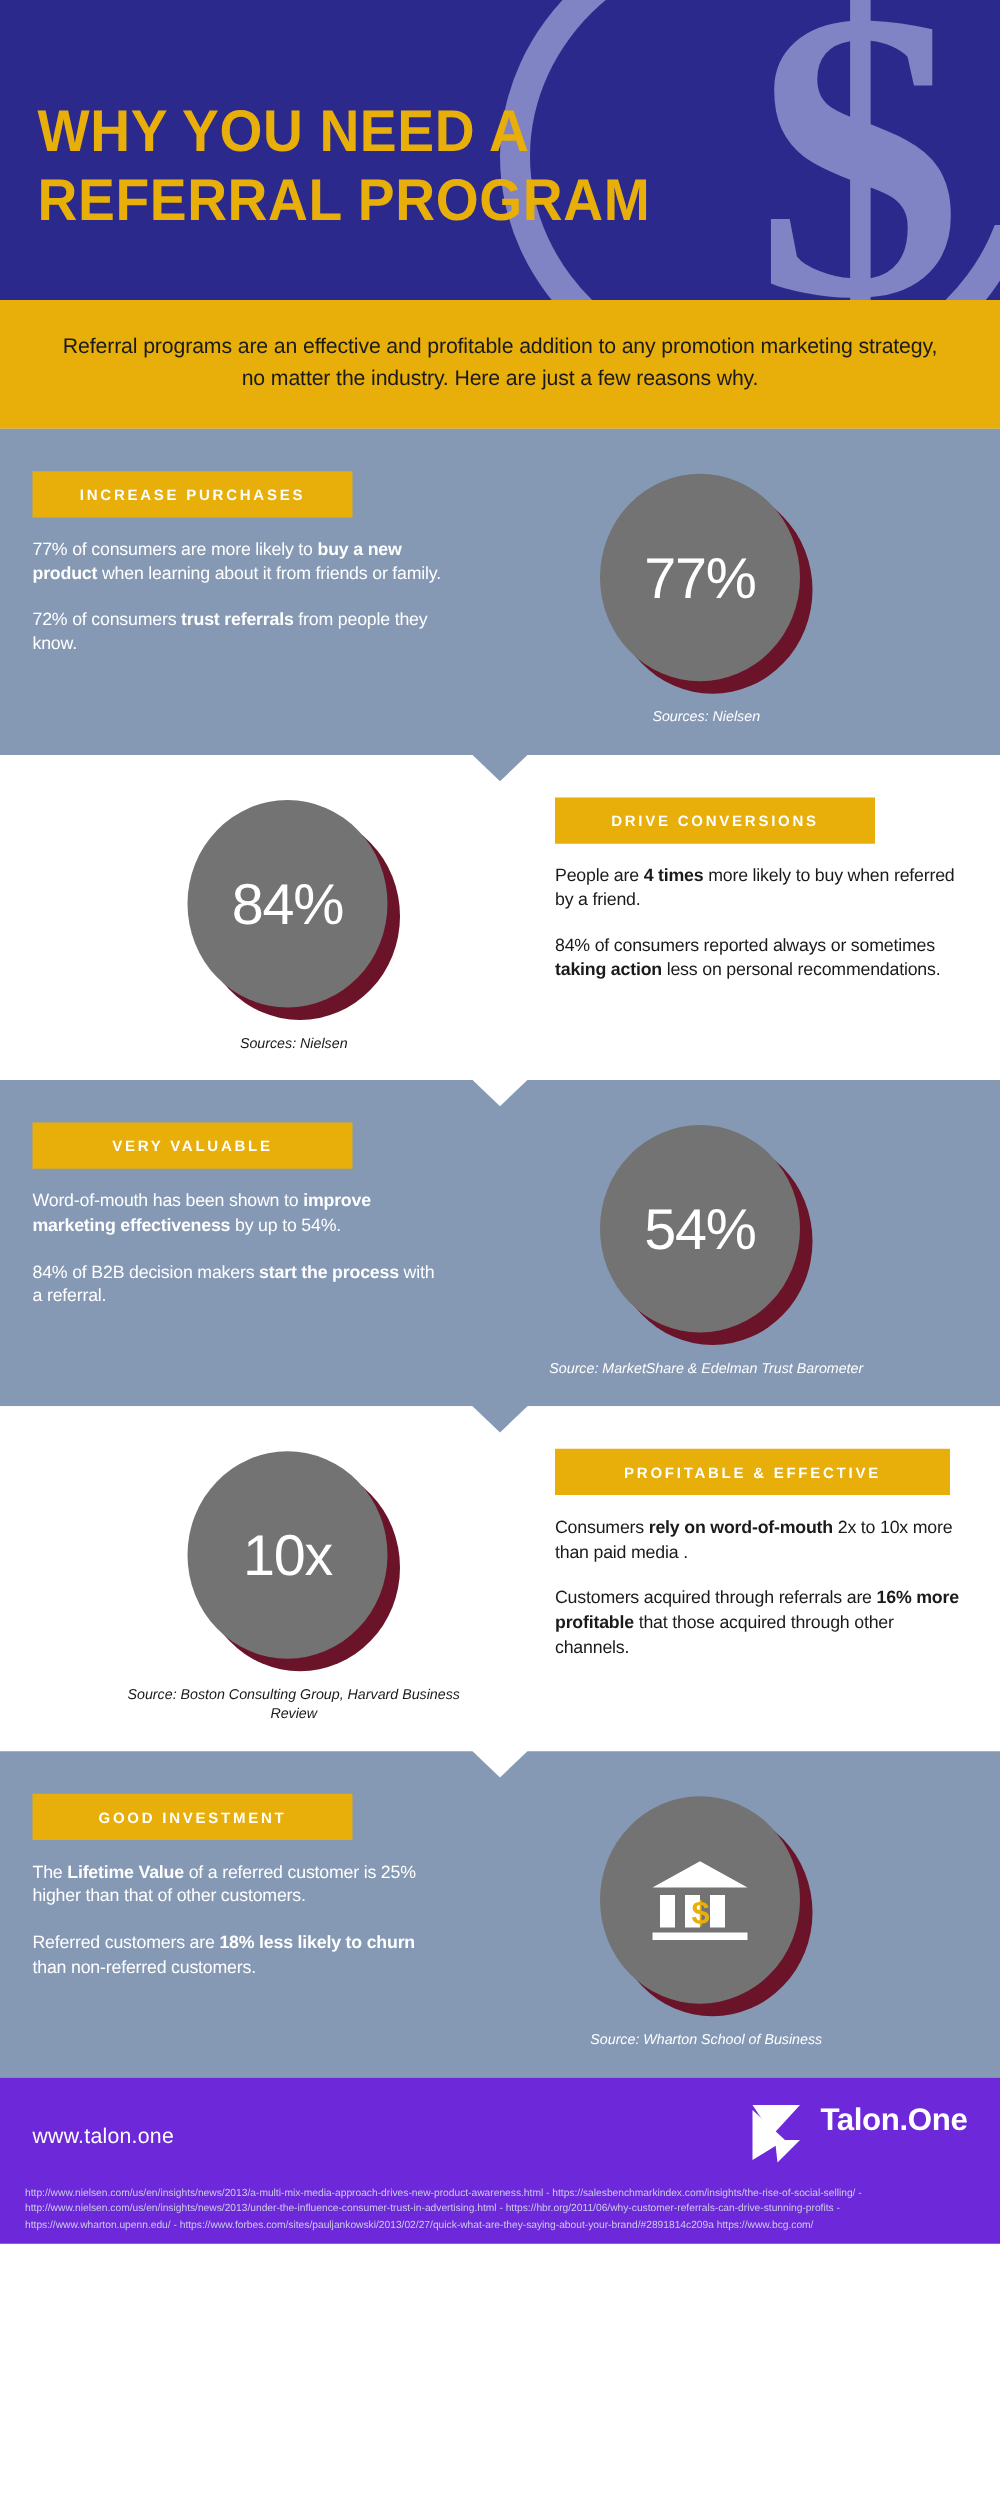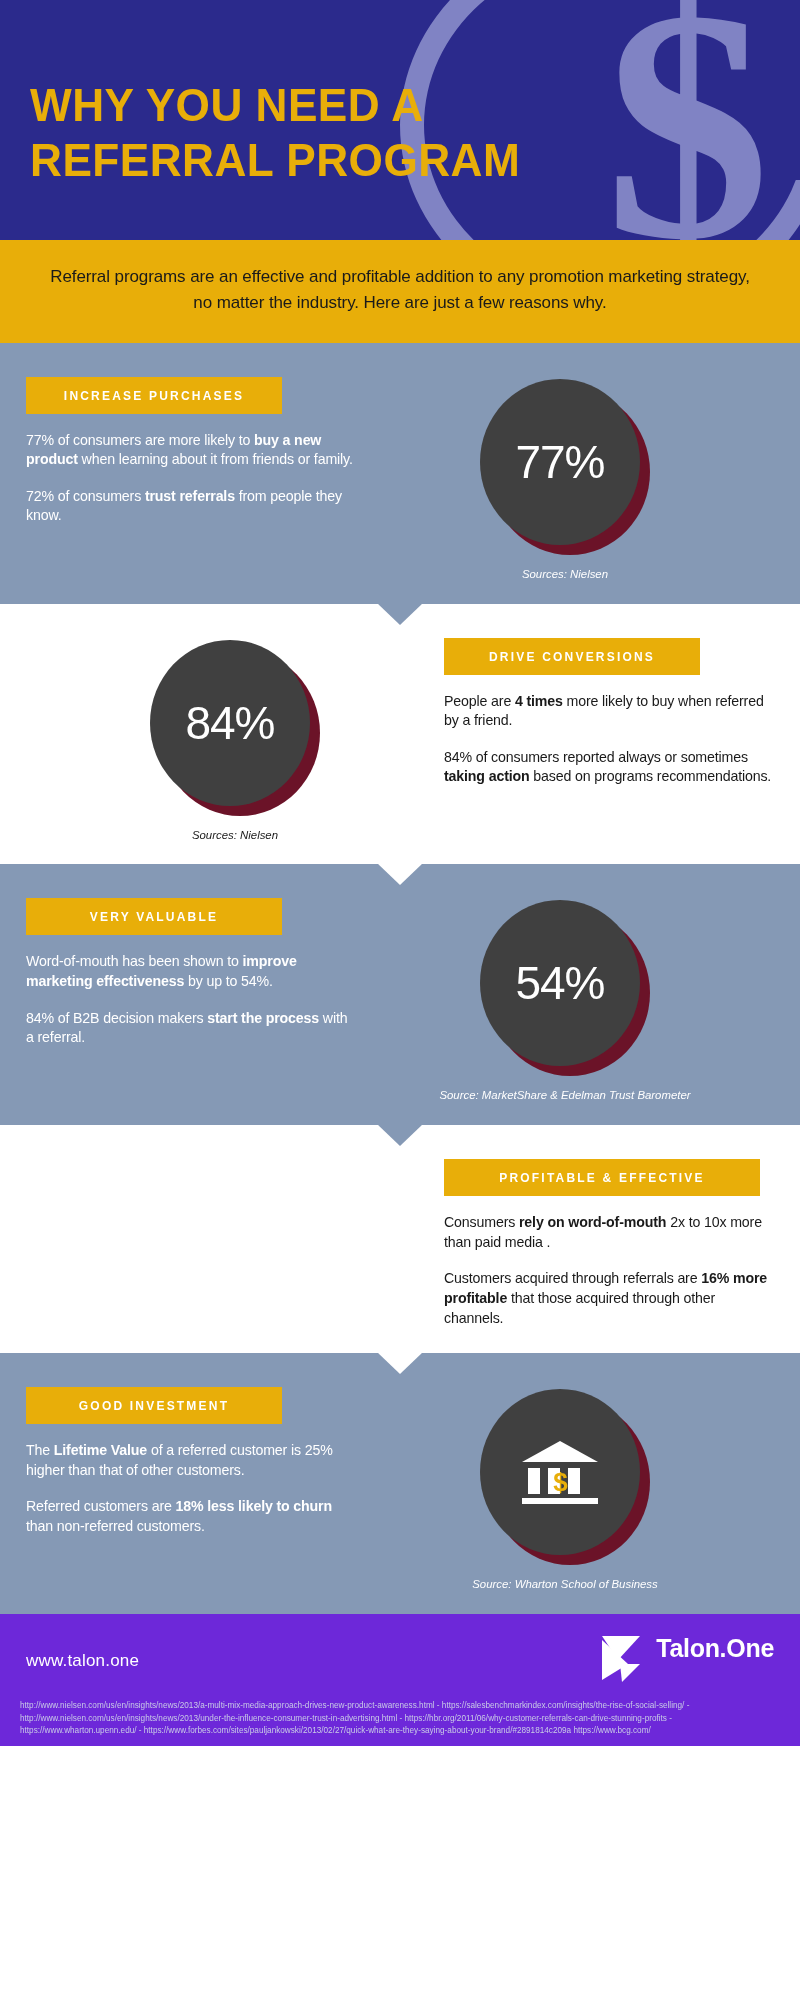--- a/index.html
+++ b/index.html
@@ -129,21 +129,21 @@
     position:absolute;
     left:10px; top:10px;
     width:160px; height:166px;
     background:#6b1328;
     border-radius:50%;
   }
   .circle{
     position:absolute;
     left:0; top:0;
     width:160px; height:166px;
-    background:#404040;
+    background:#737373;
     border-radius:50%;
     display:flex;
     align-items:center;
     justify-content:center;
     color:#ffffff;
     font-size:46px;
     font-weight:300;
     letter-spacing:-1px;
     font-family:"Liberation Sans Narrow","Liberation Sans",sans-serif;
     text-align:center;
@@ -234,21 +234,21 @@
             <div class="circle-shadow"></div>
             <div class="circle">77%</div>
           </div>
           <div class="source">Sources: Nielsen</div>
         </div>
       </div>
       <div class="notch grey-n"></div>
     </div>
     <div class="section white" style="overflow: visible;">
       <div class="section-inner rev">
-        <div class="col-text"><div class="badge">DRIVE CONVERSIONS</div><p class="para"><span>People are </span><b>4 times</b><span> more likely to buy when referred by a friend.</span></p><p class="para"><span>84% of consumers reported always or sometimes </span><b>taking action</b><span> based on programs recommendations.</span></p></div>
+        <div class="col-text"><div class="badge">DRIVE CONVERSIONS</div><p class="para"><span>People are </span><b>4 times</b><span> more likely to buy when referred by a friend.</span></p><p class="para"><span>84% of consumers reported always or sometimes </span><b>taking action</b><span> less on personal recommendations.</span></p></div>
         <div class="col-vis">
           <div class="circle-wrap">
             <div class="circle-shadow"></div>
             <div class="circle">84%</div>
           </div>
           <div class="source">Sources: Nielsen</div>
         </div>
       </div>
       <div class="notch white-n"></div>
     </div>
@@ -261,20 +261,27 @@
             <div class="circle">54%</div>
           </div>
           <div class="source">Source: MarketShare &amp; Edelman Trust Barometer</div>
         </div>
       </div>
       <div class="notch grey-n"></div>
     </div>
     <div class="section white" style="overflow: visible;">
       <div class="section-inner rev">
         <div class="col-text"><div class="badge wide">PROFITABLE &amp; EFFECTIVE</div><p class="para"><span>Consumers </span><b>rely on word-of-mouth</b><span> 2x to 10x more than paid media .</span></p><p class="para"><span>Customers acquired through referrals are </span><b>16% more profitable</b><span> that those acquired through other channels.</span></p></div>
+        <div class="col-vis">
+          <div class="circle-wrap">
+            <div class="circle-shadow"></div>
+            <div class="circle">10x</div>
+          </div>
+          <div class="source">Source: Boston Consulting Group, Harvard Business Review</div>
+        </div>
       </div>
       <div class="notch white-n"></div>
     </div>
     <div class="section grey">
       <div class="section-inner">
         <div class="col-text"><div class="badge">GOOD INVESTMENT</div><p class="para"><span>The </span><b>Lifetime Value</b><span> of a referred customer is 25% higher than that of other customers.</span></p><p class="para"><span>Referred customers are </span><b>18% less likely to churn</b><span> than non-referred customers.</span></p></div>
         <div class="col-vis">
           <div class="circle-wrap">
             <div class="circle-shadow"></div>
             <div class="circle">

